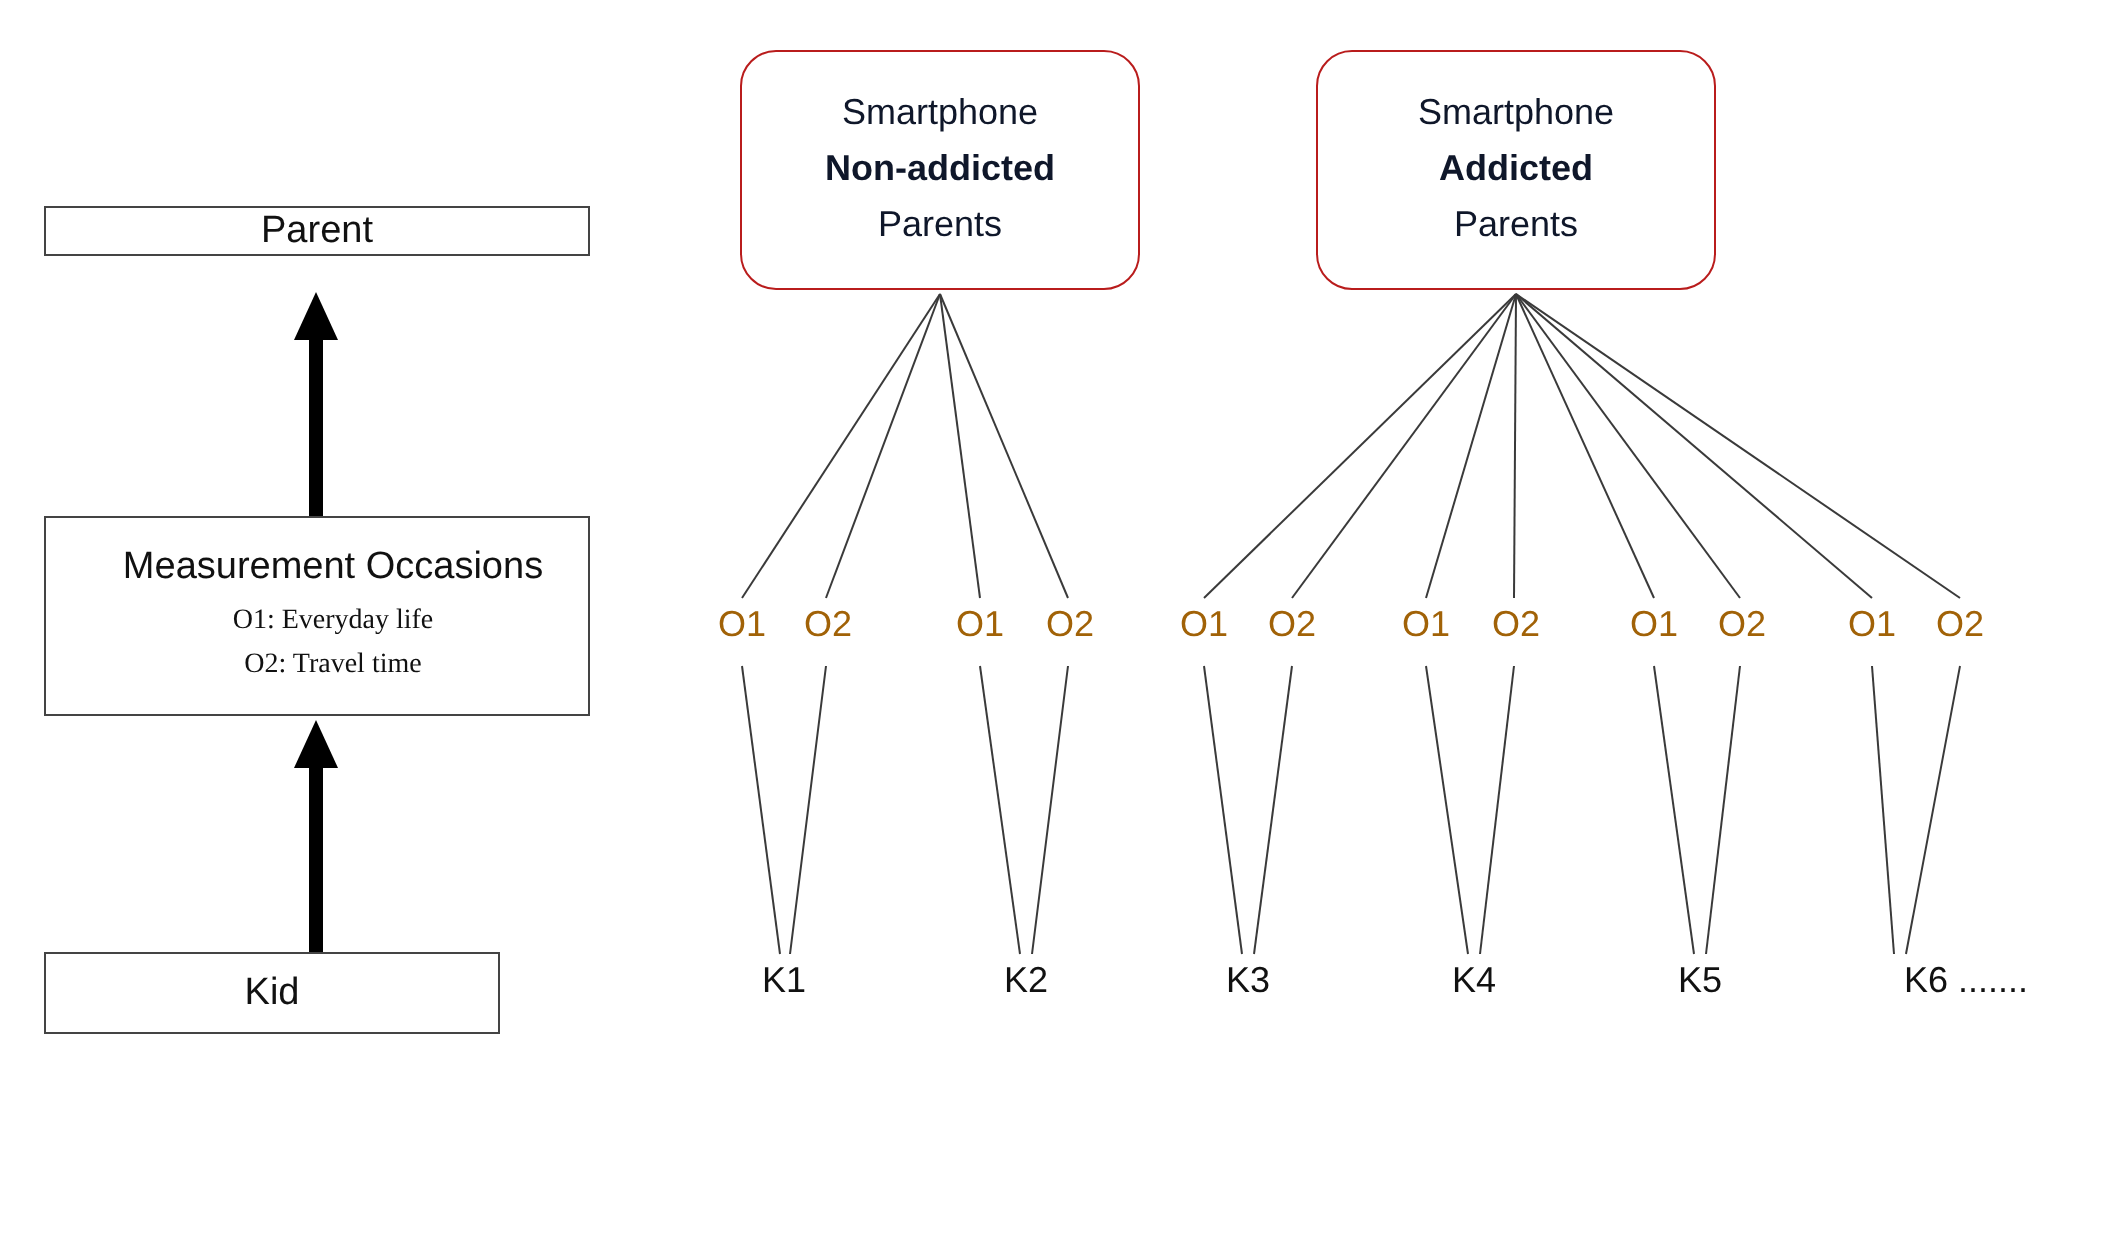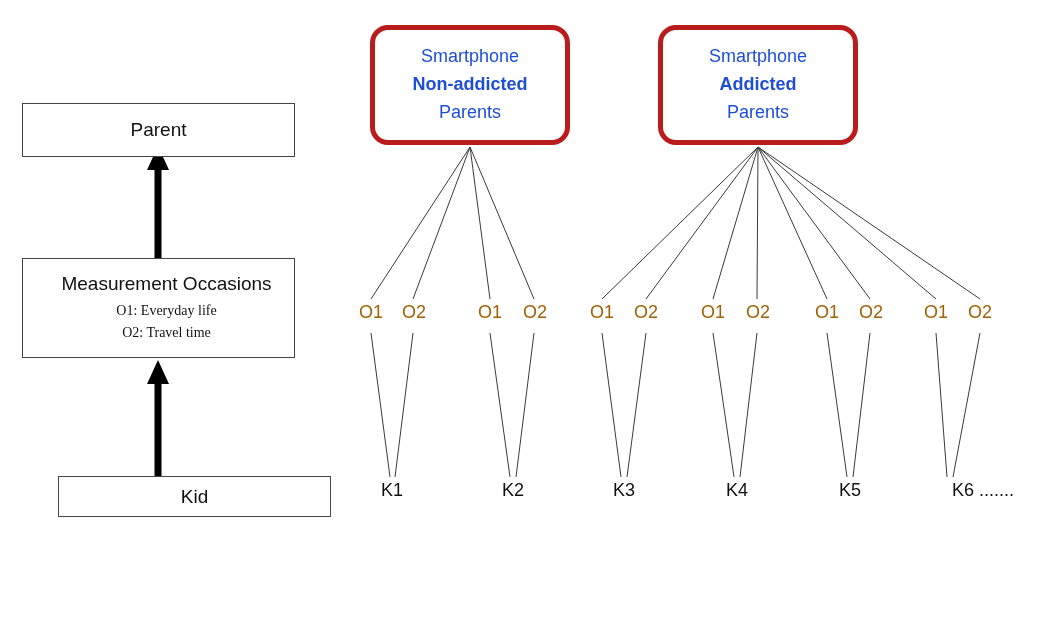--- a/index.html
+++ b/index.html
@@ -29,44 +29,44 @@
     position: absolute;
     border: 1px solid #444444;
     background: #ffffff;
     display: flex;
     align-items: center;
     justify-content: center;
     text-align: center;
     color: #111111;
     box-sizing: border-box;
   }
-  .parent-box   { left: 22px;  top: 103px; width: 273px; height: 54px; font-size: 19px; }
-  .kid-box      { left: 22px;  top: 476px; width: 273px; height: 41px; font-size: 19px; margin-left: 36px; }
+  .parent-box   { left: 22px;  top: 103px; width: 273px; height: 25px; font-size: 19px; }
+  .kid-box      { left: 22px;  top: 476px; width: 228px; height: 41px; font-size: 19px; }
   .measure-box  {
     left: 22px; top: 258px; width: 273px; height: 100px;
     flex-direction: column; justify-content: center; gap: 2px; padding-left: 16px;
   }
   .measure-title { font-size: 19px; margin-bottom: 4px; }
   .measure-sub   { font-size: 14px; line-height: 1.4; font-family: Liberation Serif, serif; }
   .round-box {
     position: absolute;
     top: 25px;
     width: 200px;
     height: 120px;
-    border: 5px solid #b91c1c;
+    border: 1px solid #b91c1c;
     border-radius: 18px;
     background: #ffffff;
     display: flex;
     flex-direction: column;
     align-items: center;
     justify-content: center;
     text-align: center;
     font-size: 18px;
     line-height: 1.55;
-    color: #1d4ed8;
+    color: #0f172a;
     box-sizing: border-box;
   }
   .round-box .bold-line { font-weight: bold; }
   .group-box-1 { left: 370px; }
   .group-box-2 { left: 658px; }
   .occ-label {
     position: absolute;
     top: 302px;
     transform: translateX(-50%);
     font-size: 18px;

